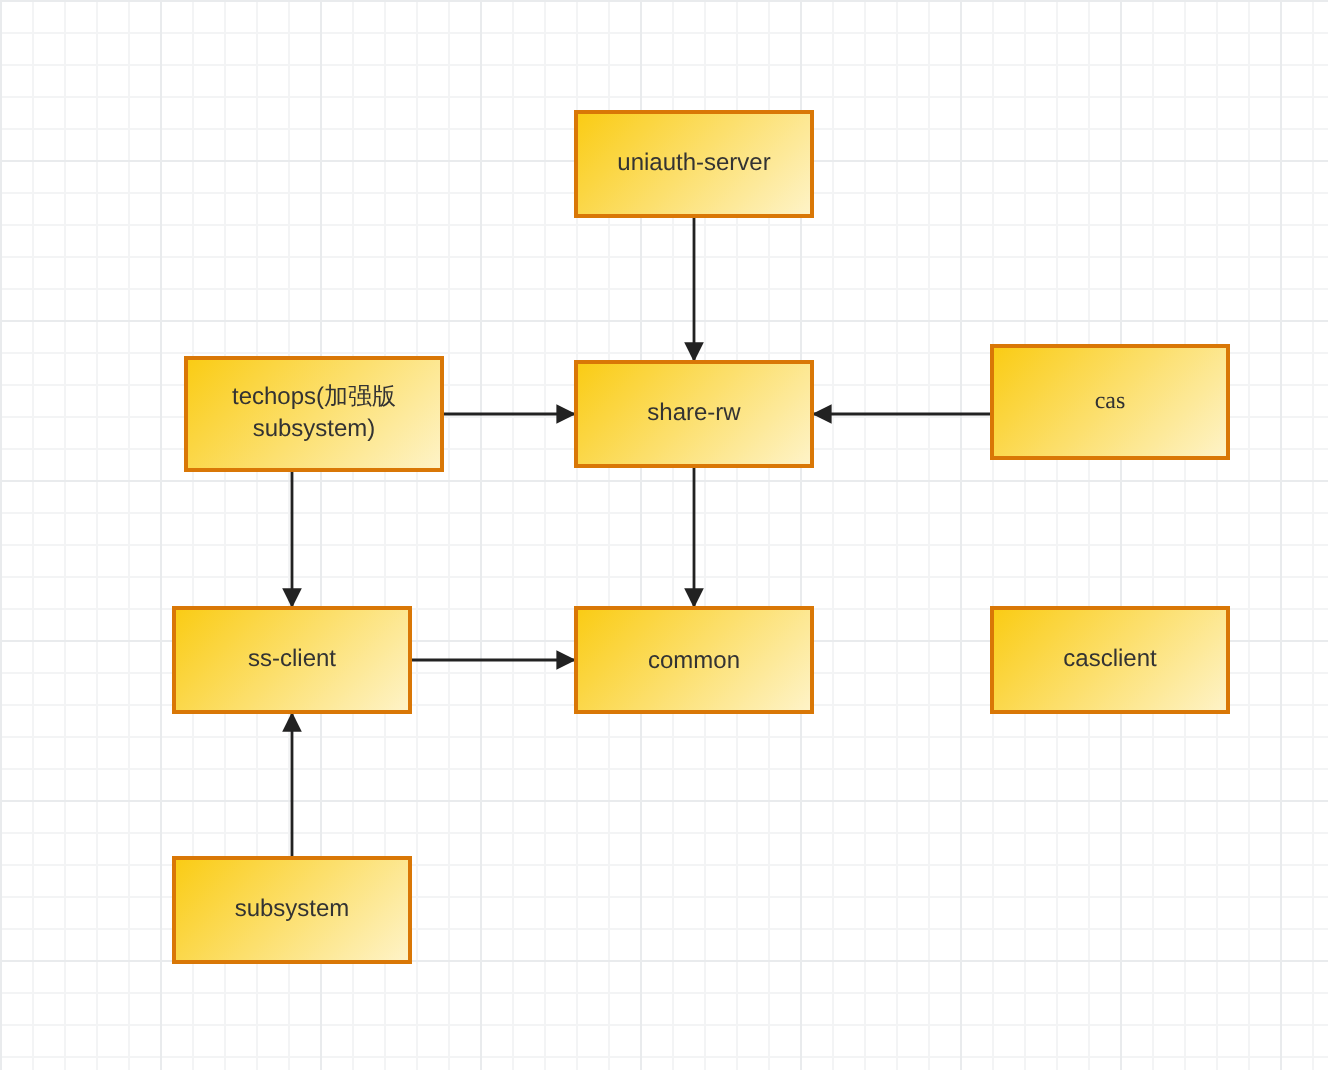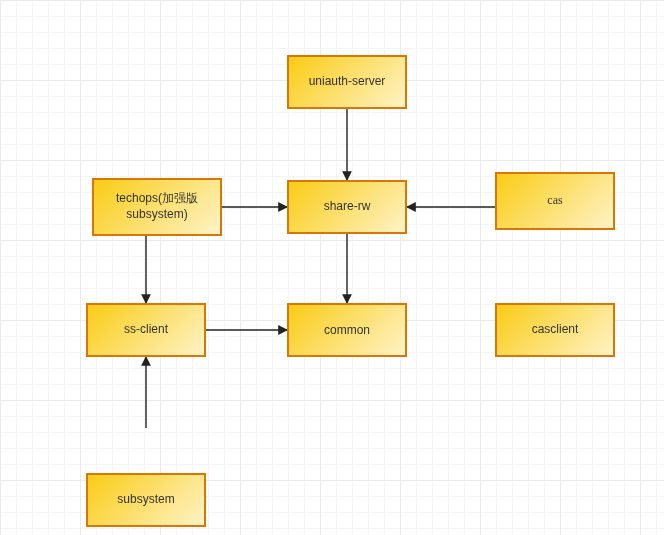--- a/index.html
+++ b/index.html
@@ -88,16 +88,16 @@
     </div>
     <div class="node" style="left: 86px; top: 303px; width: 120px; height: 54px;">
       <span>ss-client</span>
     </div>
     <div class="node" style="left: 287px; top: 303px; width: 120px; height: 54px; align-items: flex-end;">
       <span>common</span>
     </div>
     <div class="node" style="left: 495px; top: 303px; width: 120px; height: 54px; text-align: right;">
       <span>casclient</span>
     </div>
-    <div class="node" style="left: 86px; top: 428px; width: 120px; height: 54px; margin-top: 45px;">
+    <div class="node" style="left: 86px; top: 428px; width: 120px; height: 54px;">
       <span>subsystem</span>
     </div>
   </div>
 
 </body></html>

